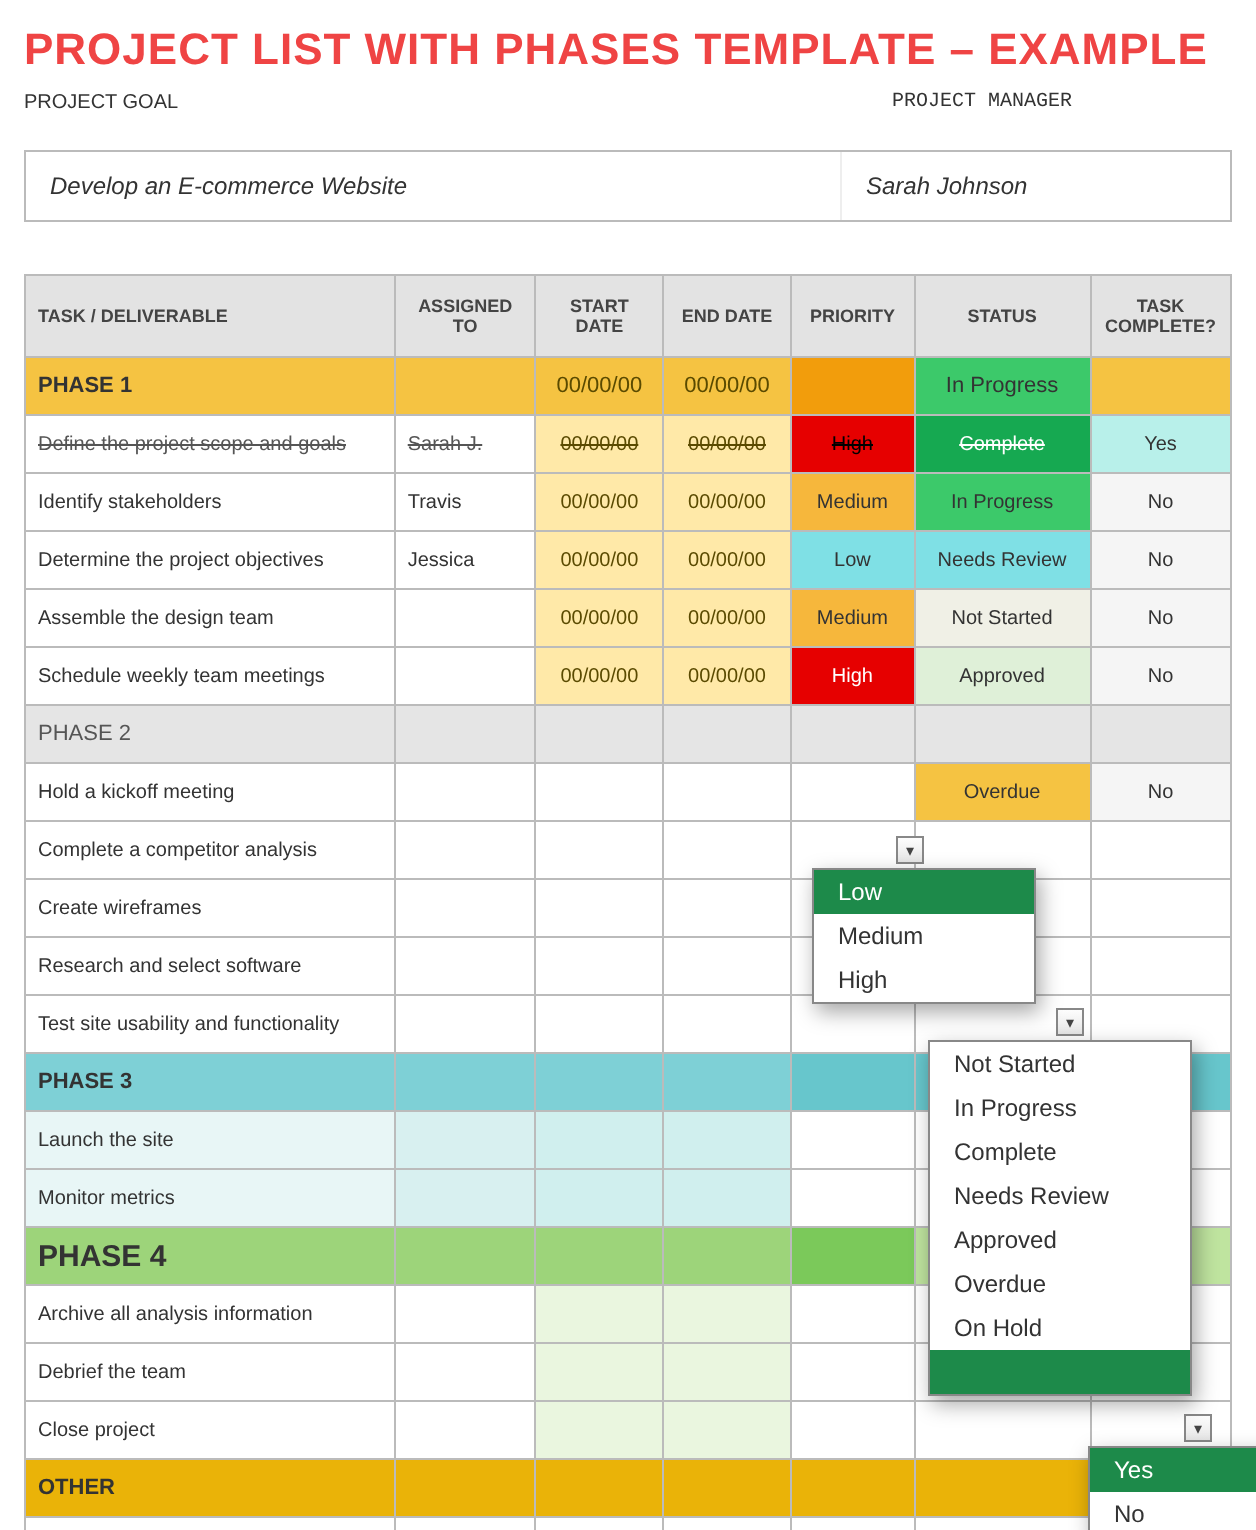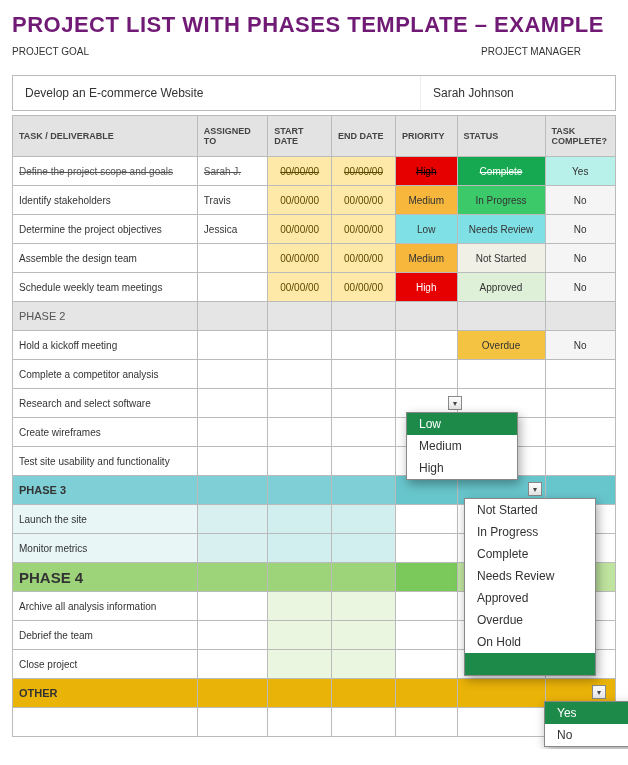--- a/index.html
+++ b/index.html
@@ -7,35 +7,36 @@
     background: #fff;
     margin: 0;
     padding: 12px;
     width: 604px;
     font-size: 11px;
     color: #333;
   }
   h1.title {
     font-size: 22px;
     font-weight: 700;
-    color: #701a75;
+    color: #ef4444;
     margin: 0 0 8px 0;
     letter-spacing: 0.5px;
   }
   .top-labels {
     display: flex;
     justify-content: space-between;
     font-size: 10px;
     color: #333;
     margin-bottom: 18px;
   }
   .top-fields {
     display: flex;
     border: 1px solid #bbb;
-    margin-bottom: 4px;
+    margin-bottom: 26px;
+    font-style: italic;
   }
   .top-fields .goal {
     flex: 1;
     padding: 10px 12px;
     font-size: 12px;
     border-right: 1px solid #eee;
   }
   .top-fields .manager {
     width: 170px;
     padding: 10px 12px;
@@ -54,21 +55,21 @@
     font-size: 10px;
     vertical-align: middle;
     height: 18px;
     overflow: hidden;
     word-wrap: break-word;
   }
   table.grid th {
     background: #e3e3e3;
     font-weight: 700;
     font-size: 9px;
-    text-align: left;
+    text-align: center;
     color: #444;
     height: 30px;
   }
   table.grid th.task-col { text-align: left; }
   col.c-task { width: 168px; }
   col.c-assigned { width: 64px; }
   col.c-date { width: 58px; }
   col.c-prio { width: 56px; }
   col.c-status { width: 80px; }
   col.c-complete { width: 64px; }
@@ -152,21 +153,21 @@
   }
   .wrap { position: relative; }
 </style>
 </head>
 <body>
 
 <h1 class="title">PROJECT LIST WITH PHASES TEMPLATE – EXAMPLE</h1>
 
 <div class="top-labels">
   <span>PROJECT GOAL</span>
-  <span style="width:170px;text-align:center;">PROJECT MANAGER</span>
+  <span style="width:170px;text-align:left;font-family:Liberation Mono, monospace;">PROJECT MANAGER</span>
 </div>
 <div class="top-fields">
   <div class="goal">Develop an E-commerce Website</div>
   <div class="manager">Sarah Johnson</div>
 </div>
 
 <div class="wrap">
 <table class="grid">
   <colgroup>
     <col class="c-task">
@@ -183,20 +184,29 @@
       <th>ASSIGNED TO</th>
       <th>START DATE</th>
       <th>END DATE</th>
       <th>PRIORITY</th>
       <th>STATUS</th>
       <th>TASK COMPLETE?</th>
     </tr>
   </thead>
   <tbody>
 
+    <tr class="phase-1">
+      <td class="task-cell">PHASE 1</td>
+      <td></td>
+      <td class="date-cell center">00/00/00</td>
+      <td class="date-cell center">00/00/00</td>
+      <td class="prio-cell"></td>
+      <td class="status-cell center">In Progress</td>
+      <td class="comp-cell"></td>
+    </tr>
 
     <tr class="detail">
       <td class="task-cell strike">Define the project scope and goals</td>
       <td class="strike">Sarah J.</td>
       <td class="date-cell center strike">00/00/00</td>
       <td class="date-cell center strike">00/00/00</td>
       <td class="prio-high strike-bg">High</td>
       <td class="status-complete">Complete</td>
       <td class="comp-yes">Yes</td>
     </tr>
@@ -258,30 +268,30 @@
     <tr class="detail p2">
       <td class="task-cell">Complete a competitor analysis</td>
       <td></td>
           <td></td>
           <td></td>
           <td></td>
           <td></td>
           <td></td>
     </tr>
     <tr class="detail p2">
+      <td class="task-cell">Create wireframes</td>
+      <td></td>
+          <td></td>
+          <td></td>
+          <td></td>
+          <td></td>
+          <td></td>
+    </tr>
+    <tr class="detail p2">
       <td class="task-cell">Research and select software</td>
-      <td></td>
-          <td></td>
-          <td></td>
-          <td></td>
-          <td></td>
-          <td></td>
-    </tr>
-    <tr class="detail p2">
-      <td class="task-cell">Create wireframes</td>
       <td></td>
           <td></td>
           <td></td>
           <td></td>
           <td></td>
           <td></td>
     </tr>
     <tr class="detail p2">
       <td class="task-cell">Test site usability and functionality</td>
       <td></td>

